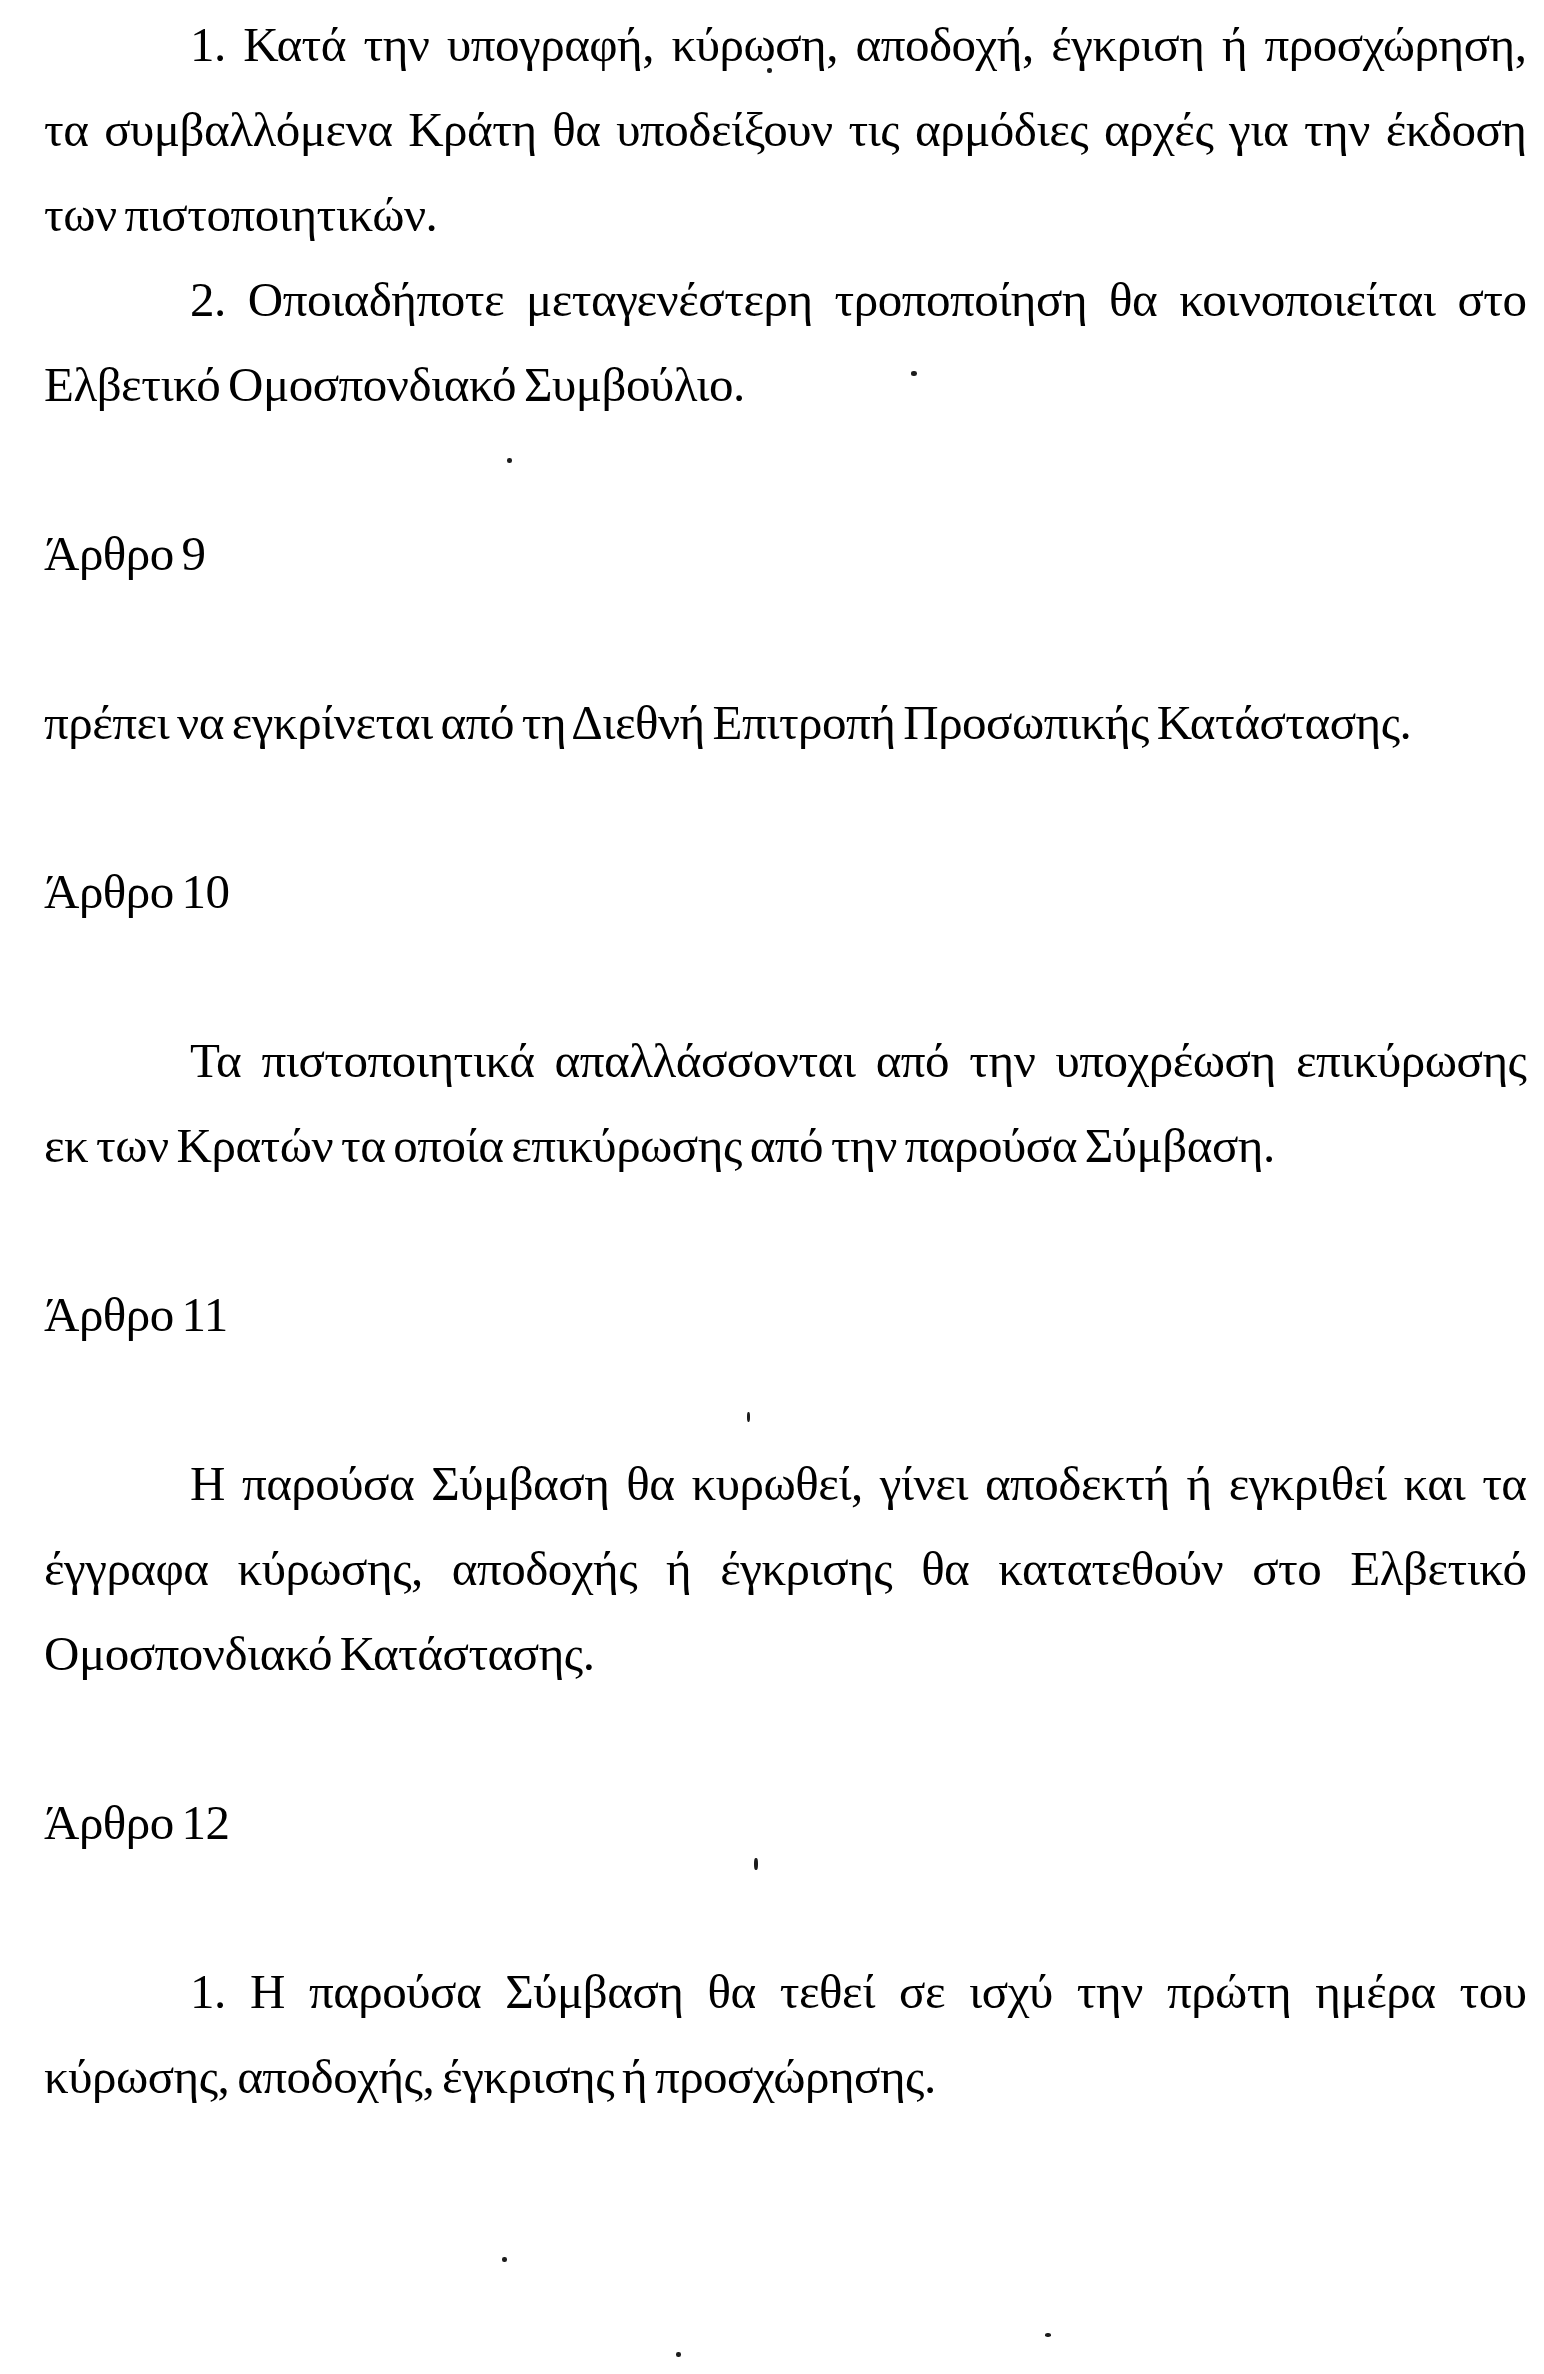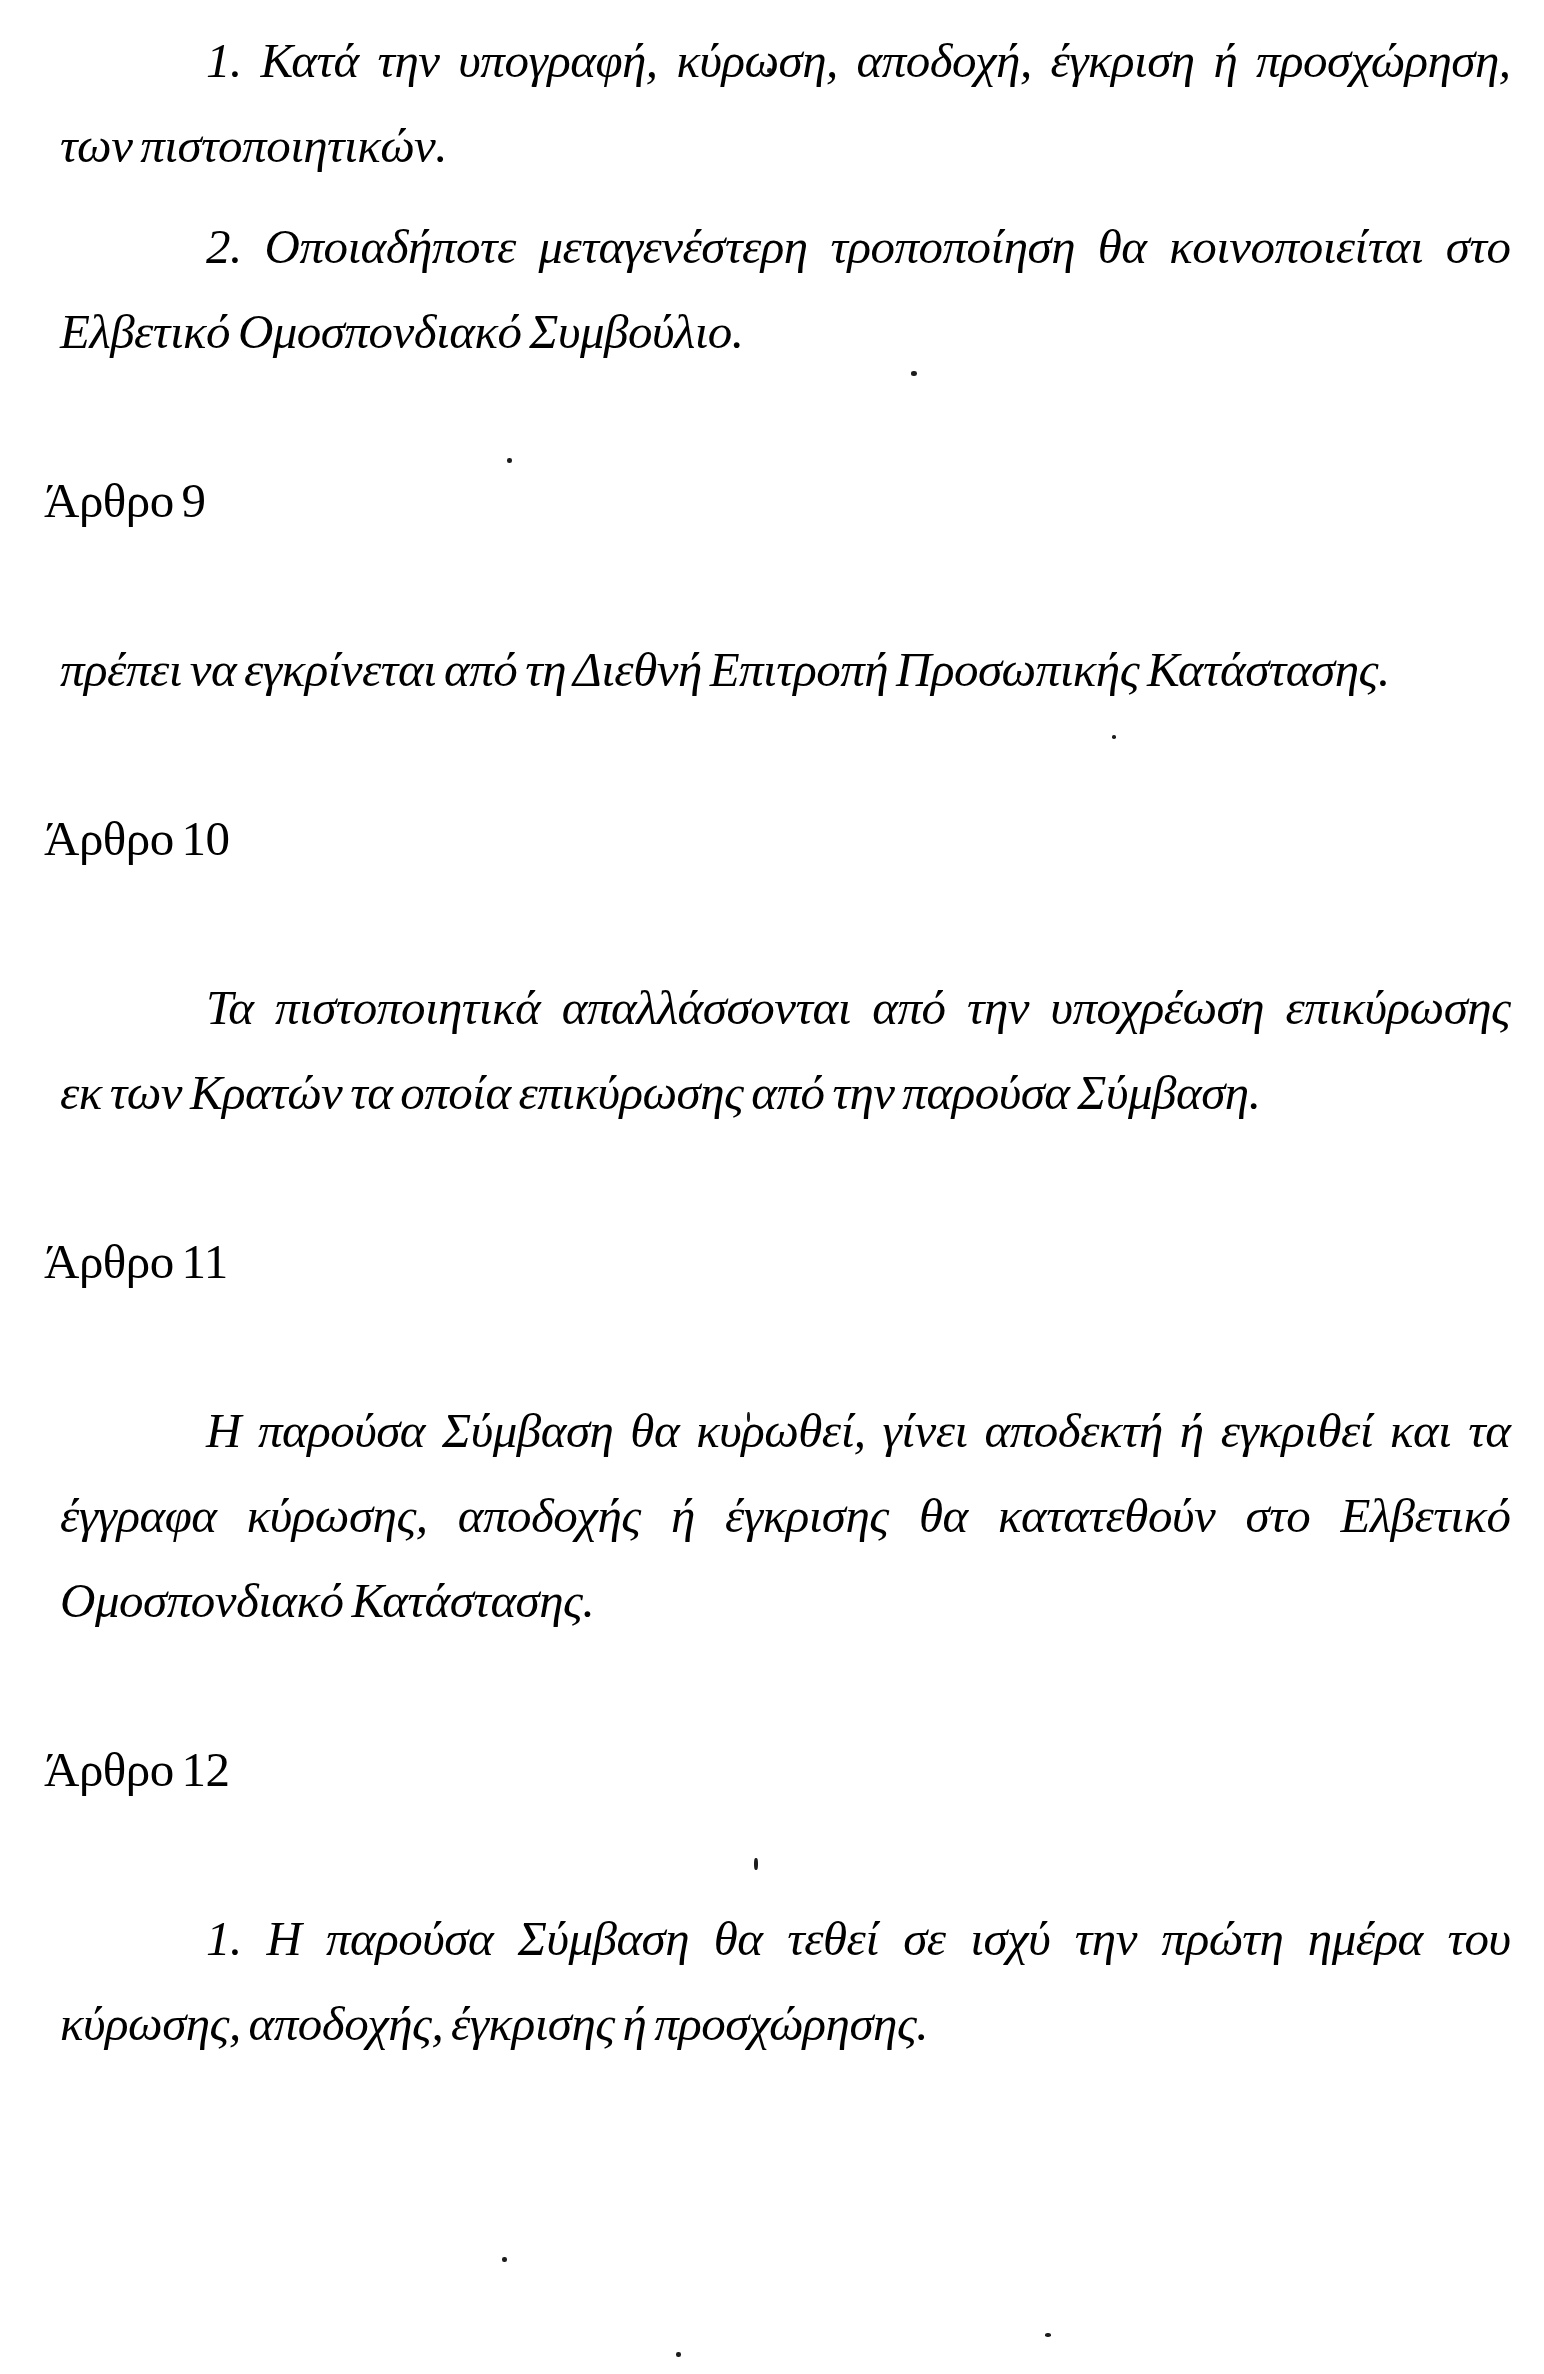--- a/index.html
+++ b/index.html
@@ -10,40 +10,41 @@
     font-family:"Liberation Serif","DejaVu Serif",serif;
     position:relative; overflow:hidden;
   }
   .doc {
     padding:2px 18.5px 0 44px;
     font-size:49px;
     line-height:85px;
     letter-spacing:-0.5px;
     word-spacing:-3.9px;
   }
-  .para { margin:16px;font-style:italic; }
+  .para { margin:0; }
   .line { display:block; text-align:justify; text-align-last:justify; white-space:normal; }
   .line.indent { text-indent:146px; }
   .line.last { text-align:right; text-align-last:left; white-space:nowrap; }
   .heading {
     margin:84px 0;
     font-size:49px; font-weight:400;
     line-height:85px;
     letter-spacing:-0.5px;
   }
   #speck-layer { position:absolute; left:0; top:0; width:100%; height:100%; pointer-events:none; }
   .speck { position:absolute; background:#1c1c1c; border-radius:45%; }
 </style>
 </head>
 <body>
 
 <main class="doc">
 
   <p class="para">
     <span class="line indent">1. Κατά την υπογραφή, κύρωση, αποδοχή, έγκριση ή προσχώρηση,</span>
+    <span class="line">τα συμβαλλόμενα Κράτη θα υποδείξουν τις αρμόδιες αρχές για την έκδοση</span>
     <span class="line last">των πιστοποιητικών.</span>
   </p>
 
   <p class="para">
     <span class="line indent">2. Οποιαδήποτε μεταγενέστερη τροποποίηση θα κοινοποιείται στο</span>
     <span class="line last">Ελβετικό Ομοσπονδιακό Συμβούλιο.</span>
   </p>
 
   <h2 class="heading">Άρθρο 9</h2>
 

